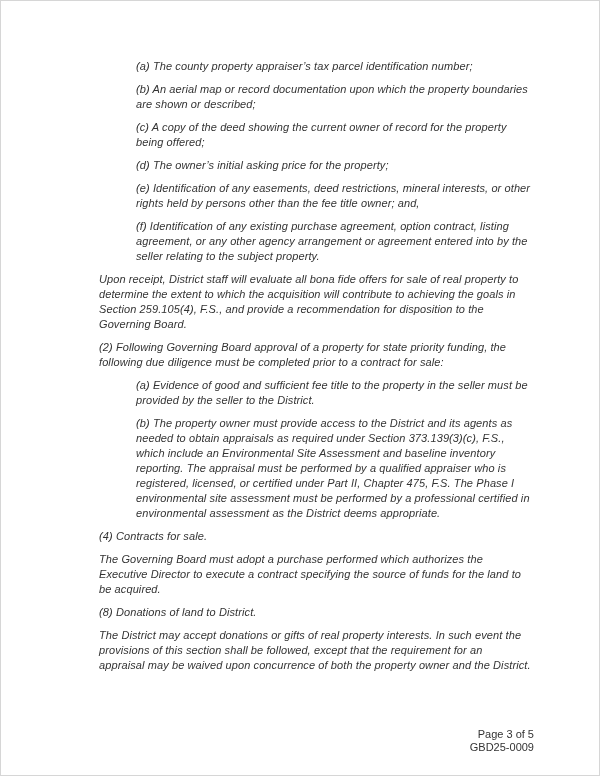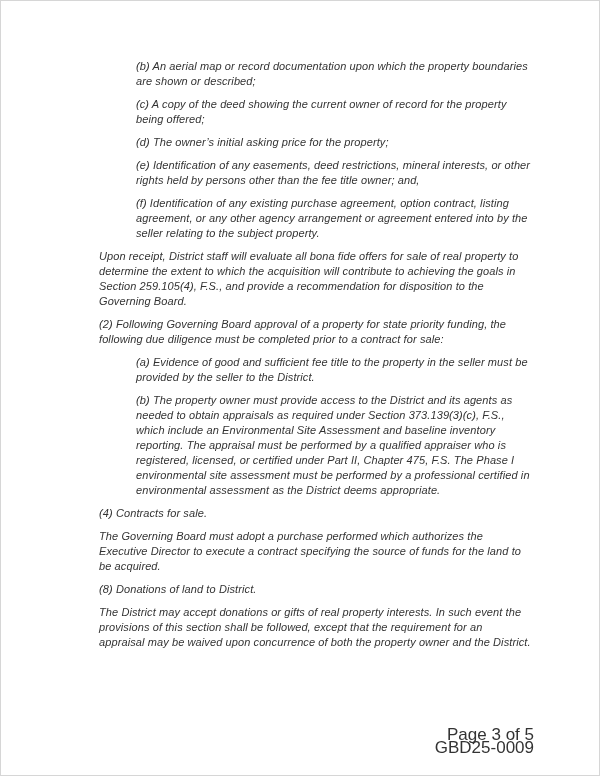--- a/index.html
+++ b/index.html
@@ -24,21 +24,21 @@
     line-height: 15px;
     letter-spacing: 0.1px;
   }
   .content p { margin: 0 0 8px 0; }
   .content p.lvl2 { margin-left: 37px; }
   .footer-right {
     position: absolute;
     top: 727px;
     right: 65px;
     text-align: right;
-    font-size: 17px;
+    font-size: 11px;
     line-height: 13px;
     font-style: normal;
   }
   .footer-center {
     position: absolute;
     top: 749px;
     left: 0;
     width: 100%;
     text-align: right;
     font-size: 11px;
@@ -48,20 +48,21 @@
   }
   
   .footer-center span { position: relative; left: 1px; }
 </style>
 </head>
 <body>
 
 <div class="page">
 
   <div class="content">
+    <p class="lvl2">(a) The county property appraiser’s tax parcel identification number;</p>
     <p class="lvl2">(b) An aerial map or record documentation upon which the property boundaries are shown or described;</p>
     <p class="lvl2">(c) A copy of the deed showing the current owner of record for the property being offered;</p>
     <p class="lvl2">(d) The owner’s initial asking price for the property;</p>
     <p class="lvl2">(e) Identification of any easements, deed restrictions, mineral interests, or other rights held by persons other than the fee title owner; and,</p>
     <p class="lvl2">(f) Identification of any existing purchase agreement, option contract, listing agreement, or any other agency arrangement or agreement entered into by the seller relating to the subject property.</p>
     <p class="lvl1">Upon receipt, District staff will evaluate all bona fide offers for sale of real property to determine the extent to which the acquisition will contribute to achieving the goals in Section 259.105(4), F.S., and provide a recommendation for disposition to the Governing Board.</p>
     <p class="lvl1">(2) Following Governing Board approval of a property for state priority funding, the following due diligence must be completed prior to a contract for sale:</p>
     <p class="lvl2">(a) Evidence of good and sufficient fee title to the property in the seller must be provided by the seller to the District.</p>
     <p class="lvl2">(b) The property owner must provide access to the District and its agents as needed to obtain appraisals as required under Section 373.139(3)(c), F.S., which include an Environmental Site Assessment and baseline inventory reporting. The appraisal must be performed by a qualified appraiser who is registered, licensed, or certified under Part II, Chapter 475, F.S. The Phase I environmental site assessment must be performed by a professional certified in environmental assessment as the District deems appropriate.</p>
     <p class="lvl1">(4) Contracts for sale.</p>

